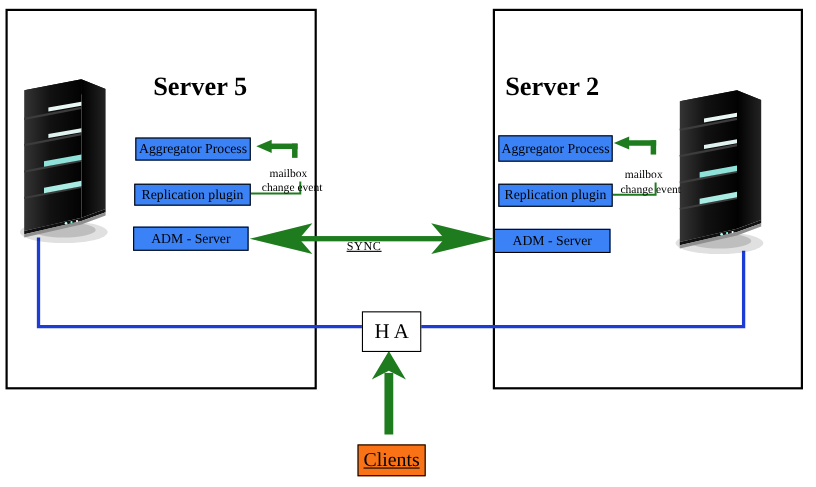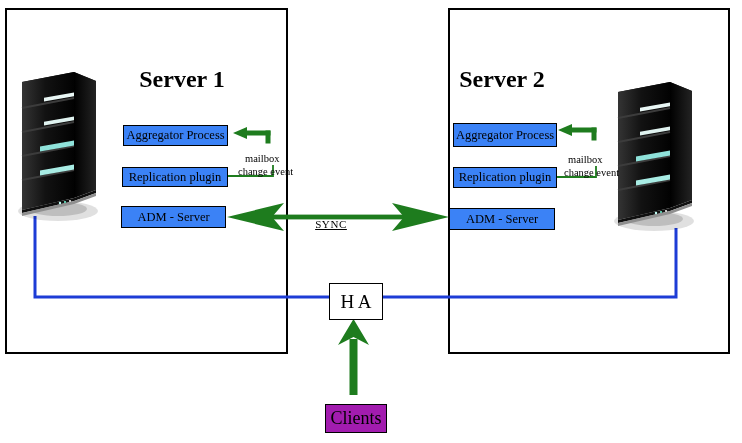--- a/index.html
+++ b/index.html
@@ -27,22 +27,22 @@
     position:absolute;left:305px;top:218px;width:52px;text-align:center;
     font-size:11px;letter-spacing:0.6px;z-index:4;text-decoration:underline;
   }
   .ha-box{
     position:absolute;left:329px;top:283px;width:54px;height:37px;
     border:1.5px solid #000;background:#fff;box-sizing:border-box;
     display:flex;align-items:center;justify-content:center;font-size:19px;z-index:4;
   }
   .clients-box{
     position:absolute;left:325px;top:404px;width:62px;height:29px;
-    border:1.5px solid #000;background:#a21caf;box-sizing:border-box;
-    display:flex;align-items:center;justify-content:center;font-size:18px;z-index:4;
+    border:1.5px solid #000;background:#f97316;box-sizing:border-box;
+    display:flex;align-items:center;justify-content:center;font-size:18px;z-index:4;text-decoration:underline;
   }
 </style>
 </head>
 <body>
 
 <div id="stage">
 
   <div class="container-box" style="left:5px;top:8px;width:283px;height:346px;"></div>
   <div class="container-box" style="left:448px;top:8px;width:282px;height:346px;"></div>
 
@@ -137,21 +137,21 @@
     <polygon points="28,59.8 58,54.6 58,58.2 28,63.4" fill="#dff2ef"></polygon>
     <polygon points="24,84.6 58,78.4 58,83.4 24,89.6" fill="#8fe2da"></polygon>
     <polygon points="24,108.6 58,102.4 58,107.4 24,113.6" fill="#a8ece4"></polygon>
     <polygon points="6,148 58,136 80,128 80,131 58,139 6,151" fill="#101010"></polygon>
     <polygon points="6,151 58,139 80,131 80,134 58,142 6,154" fill="#8f8f8f"></polygon>
     <circle cx="44" cy="141" r="1.2" fill="#bffcf4"></circle>
     <circle cx="49" cy="140" r="1" fill="#77ffdd"></circle>
     <circle cx="54" cy="139" r="1" fill="#ffffff"></circle>
   </svg>
 
-  <div class="server-title" style="left:112px;top:66px;width:140px;">Server 1</div>
+  <div class="server-title" style="left:112px;top:66px;width:140px;">Server 5</div>
   <div class="server-title" style="left:432px;top:66px;width:140px;">Server 2</div>
 
   <div class="pbox" style="left:123px;top:125px;width:105px;height:21px;">Aggregator Process</div>
   <div class="pbox" style="left:122px;top:167px;width:106px;height:20px;">Replication plugin</div>
   <div class="pbox" style="left:121px;top:206px;width:105px;height:22px;">ADM - Server</div>
 
   <div class="pbox" style="left:453px;top:123px;width:104px;height:24px;">Aggregator Process</div>
   <div class="pbox" style="left:453px;top:167px;width:104px;height:21px;">Replication plugin</div>
   <div class="pbox" style="left:449px;top:208px;width:106px;height:22px;">ADM - Server</div>
 

